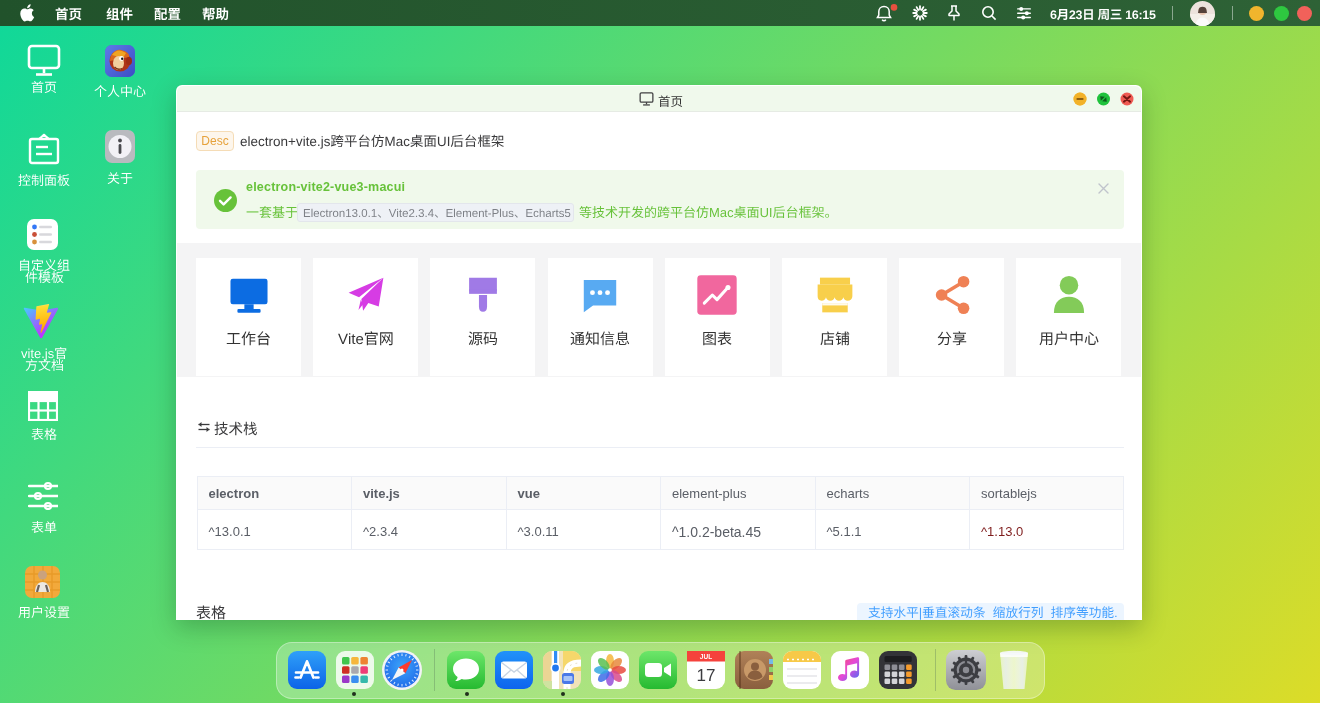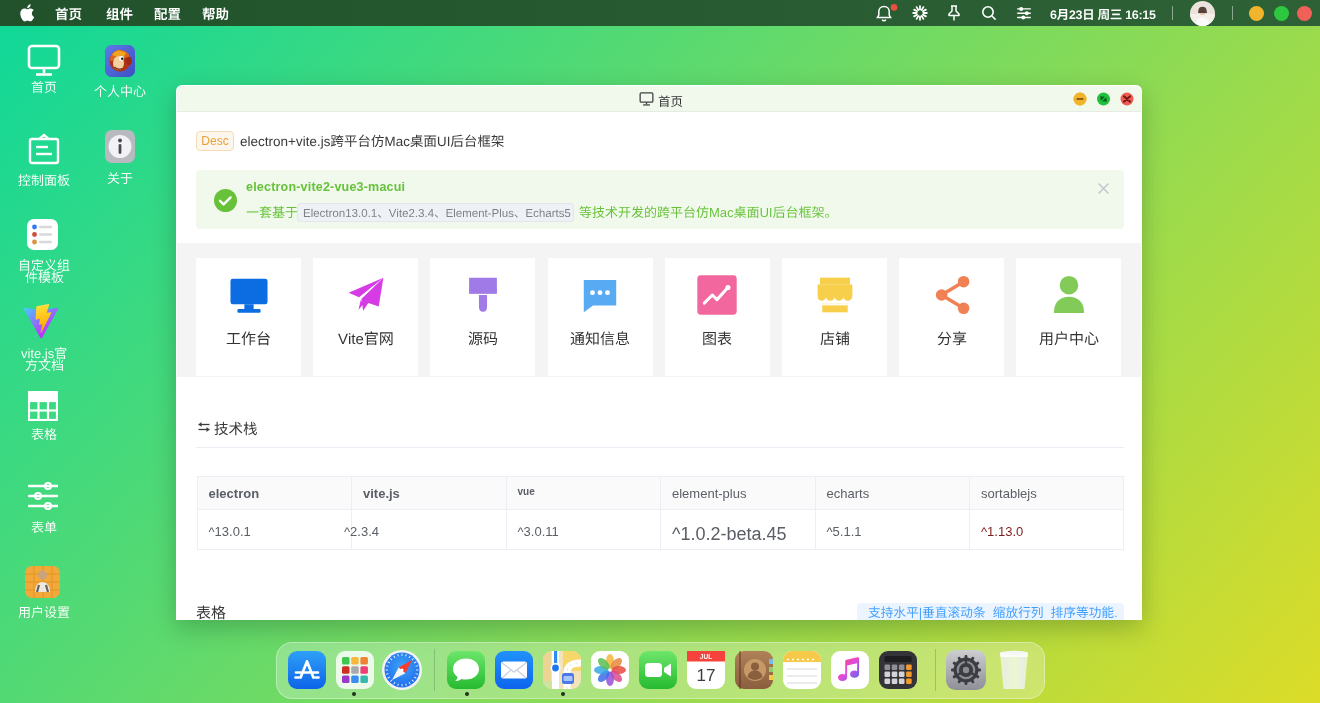--- a/index.html
+++ b/index.html
@@ -499,25 +499,25 @@
 <div class="abs" style="left:197.5px;top:477px;width:925.5px;height:33px;background:#fafafa;border-bottom:1px solid #ebeef5"></div>
 <div class="abs" style="left:197.5px;top:548.5px;width:925.5px;height:1px;background:#ebeef5"></div>
 <div class="abs" style="left:351.0px;top:477px;width:1px;height:72px;background:#ebeef5"></div>
 <div class="abs" style="left:505.5px;top:477px;width:1px;height:72px;background:#ebeef5"></div>
 <div class="abs" style="left:660.0px;top:477px;width:1px;height:72px;background:#ebeef5"></div>
 <div class="abs" style="left:814.5px;top:477px;width:1px;height:72px;background:#ebeef5"></div>
 <div class="abs" style="left:969.0px;top:477px;width:1px;height:72px;background:#ebeef5"></div>
 <div class="abs" style="left:208.5px;top:485.5px;font-size:13px;font-weight:bold;color:#5a5e66">electron</div>
 <div class="abs" style="left:208.5px;top:523.5px;font-size:13px;color:#5a5e66">^13.0.1</div>
 <div class="abs" style="left:363.0px;top:485.5px;font-size:13px;font-weight:bold;color:#5a5e66">vite.js</div>
-<div class="abs" style="left:344px;top:523.5px;font-size:13px;color:#5a5e66">^2.3.4</div>
-<div class="abs" style="left:517.5px;top:485.5px;font-size:10px;font-weight:bold;color:#5a5e66">vue</div>
+<div class="abs" style="left:363.0px;top:523.5px;font-size:13px;color:#5a5e66">^2.3.4</div>
+<div class="abs" style="left:517.5px;top:485.5px;font-size:13px;font-weight:bold;color:#5a5e66">vue</div>
 <div class="abs" style="left:517.5px;top:523.5px;font-size:13px;color:#5a5e66">^3.0.11</div>
 <div class="abs" style="left:672.0px;top:485.5px;font-size:13px;font-weight:normal;color:#5a5e66">element-plus</div>
-<div class="abs" style="left:672.0px;top:523.5px;font-size:18px;color:#5a5e66">^1.0.2-beta.45</div>
+<div class="abs" style="left:672.0px;top:523.5px;font-size:14px;color:#5a5e66">^1.0.2-beta.45</div>
 <div class="abs" style="left:826.5px;top:485.5px;font-size:13px;font-weight:normal;color:#5a5e66">echarts</div>
 <div class="abs" style="left:826.5px;top:523.5px;font-size:13px;color:#5a5e66">^5.1.1</div>
 <div class="abs" style="left:981.0px;top:485.5px;font-size:13px;font-weight:normal;color:#5a5e66">sortablejs</div>
 <div class="abs" style="left:981.0px;top:523.5px;font-size:13px;color:#7f1d1d">^1.13.0</div>
 <div style="position:absolute;left:196.0px;top:603.0px;line-height:0"><svg width="30" height="20" viewBox="0 0 30 20" fill="#3a3a3c">
       <path transform="translate(0.0,15) scale(0.01500,-0.01500)" d="M252 -79C275 -64 312 -51 591 38C587 54 581 83 579 104L335 31V251C395 292 449 337 492 385C570 175 710 23 917 -46C928 -26 950 3 967 19C868 48 783 97 714 162C777 201 850 253 908 302L846 346C802 303 732 249 672 207C628 259 592 319 566 385H934V450H536V539H858V601H536V686H902V751H536V840H460V751H105V686H460V601H156V539H460V450H65V385H397C302 300 160 223 36 183C52 168 74 140 86 122C142 142 201 170 258 203V55C258 15 236 -2 219 -11C231 -27 247 -61 252 -79Z"></path>
       <path transform="translate(15.0,15) scale(0.01500,-0.01500)" d="M575 667H794C764 604 723 546 675 496C627 545 590 597 563 648ZM202 840V626H52V555H193C162 417 95 260 28 175C41 158 60 129 67 109C117 175 165 284 202 397V-79H273V425C304 381 339 327 355 299L400 356C382 382 300 481 273 511V555H387L363 535C380 523 409 497 422 484C456 514 490 550 521 590C548 543 583 495 626 450C541 377 441 323 341 291C356 276 375 248 384 230C410 240 436 250 462 262V-81H532V-37H811V-77H884V270L930 252C941 271 962 300 977 315C878 345 794 392 726 449C796 522 853 610 889 713L842 735L828 732H612C628 761 642 791 654 822L582 841C543 739 478 641 403 570V626H273V840ZM532 29V222H811V29ZM511 287C570 318 625 356 676 401C725 358 782 319 847 287Z"></path>
     </svg></div>
 <div class="abs" style="left:857px;top:603px;width:267px;height:17px;background:#ecf5ff;border-radius:4px 4px 0 0"></div>
 <div style="position:absolute;left:868.0px;top:604.0px;line-height:0"><svg width="250" height="17" viewBox="0 0 250 17" fill="#409eff">

